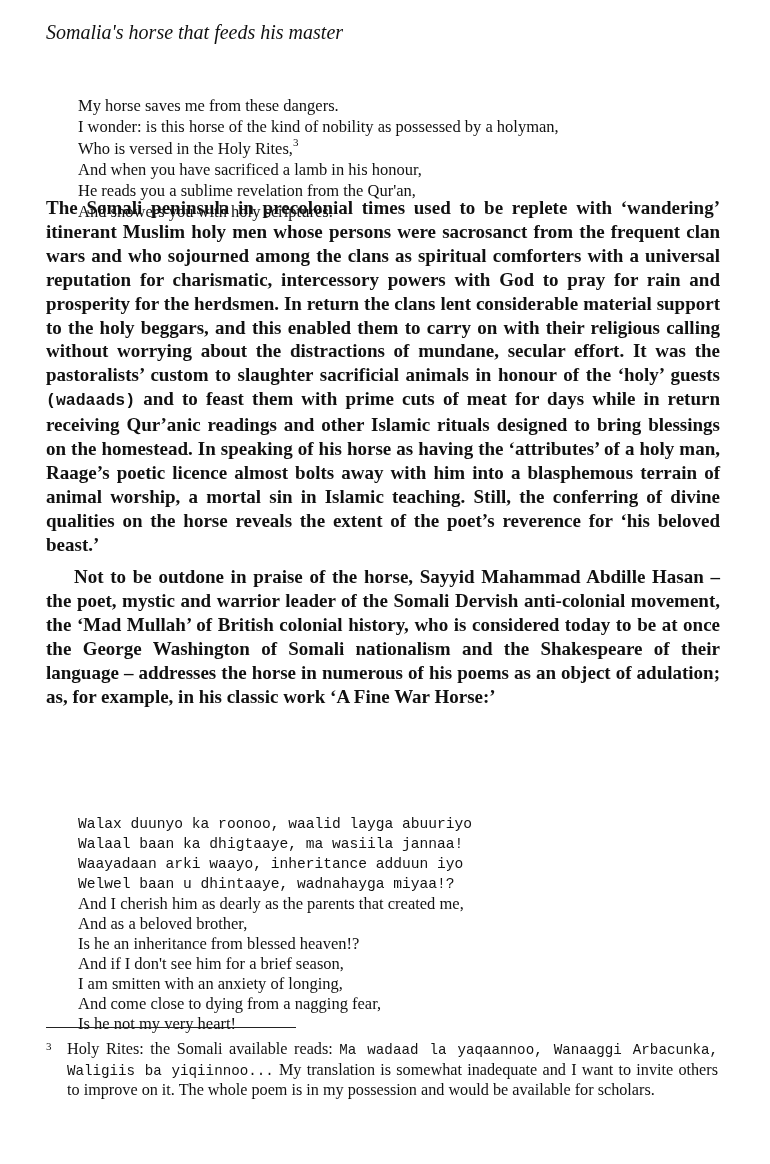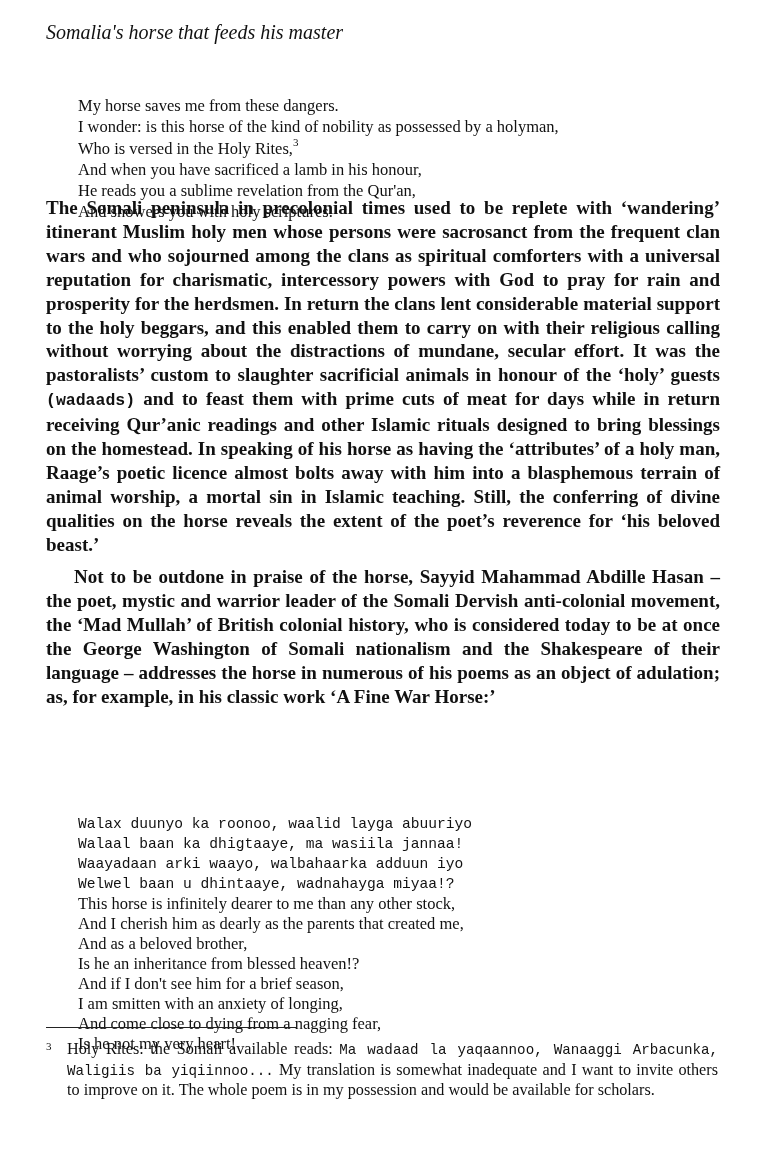--- a/index.html
+++ b/index.html
@@ -128,23 +128,22 @@
     <p><span>The Somali peninsula in precolonial times used to be replete with ‘wandering’ itinerant Muslim holy men whose persons were sacrosanct from the frequent clan wars and who sojourned among the clans as spiritual comforters with a universal reputation for charismatic, intercessory powers with God to pray for rain and prosperity for the herdsmen.  In return the clans lent considerable material support to the holy beggars, and this enabled them to carry on with their religious calling without worrying about the distractions of mundane, secular effort.  It was the pastoralists’ custom to slaughter sacrificial animals in honour of the ‘holy’ guests </span><span class="mono-inline">(wadaads)</span><span> and to feast them with prime cuts of meat for days while in return receiving Qur’anic readings and other Islamic rituals designed to bring blessings on the homestead.  In speaking of his horse as having the ‘attributes’ of a holy man, Raage’s poetic licence almost bolts away with him into a blasphemous terrain of animal worship, a mortal sin in Islamic teaching.  Still, the conferring of divine qualities on the horse reveals the extent of the poet’s reverence for ‘his beloved beast.’</span></p>
   </div>
 
   <div class="prose prose2">
     <p class="indent">Not to be outdone in praise of the horse, Sayyid Mahammad Abdille Hasan – the poet, mystic and warrior leader of the Somali Dervish anti-colonial movement, the ‘Mad Mullah’ of British colonial history, who is considered today to be at once the George Washington of Somali nationalism and the Shakespeare of their language – addresses the horse in numerous of his poems as an object of adulation; as, for example, in his classic work ‘A Fine War Horse:’</p>
   </div>
 
   <div class="poem poem2">
     <span class="line mono">Walax duunyo ka roonoo, waalid layga abuuriyo</span>
     <span class="line mono">Walaal baan ka dhigtaaye, ma wasiila jannaa!</span>
-    <span class="line mono">Waayadaan arki waayo, walbahaarka adduun iyo</span>
+    <span class="line mono">Waayadaan arki waayo, inheritance adduun iyo</span>
     <span class="line mono">Welwel baan u dhintaaye, wadnahayga miyaa!?</span>
-    <span class="line">This horse is infinitely dearer to me than any other stock,</span>
     <span class="line">And I cherish him as dearly as the parents that created me,</span>
     <span class="line">And as a beloved brother,</span>
     <span class="line">Is he an inheritance from blessed heaven!?</span>
     <span class="line">And if I don't see him for a brief season,</span>
     <span class="line">I am smitten with an anxiety of longing,</span>
     <span class="line">And come close to dying from a nagging fear,</span>
     <span class="line">Is he not my very heart!</span>
   </div>
 
   <div class="footnote-rule"></div>

